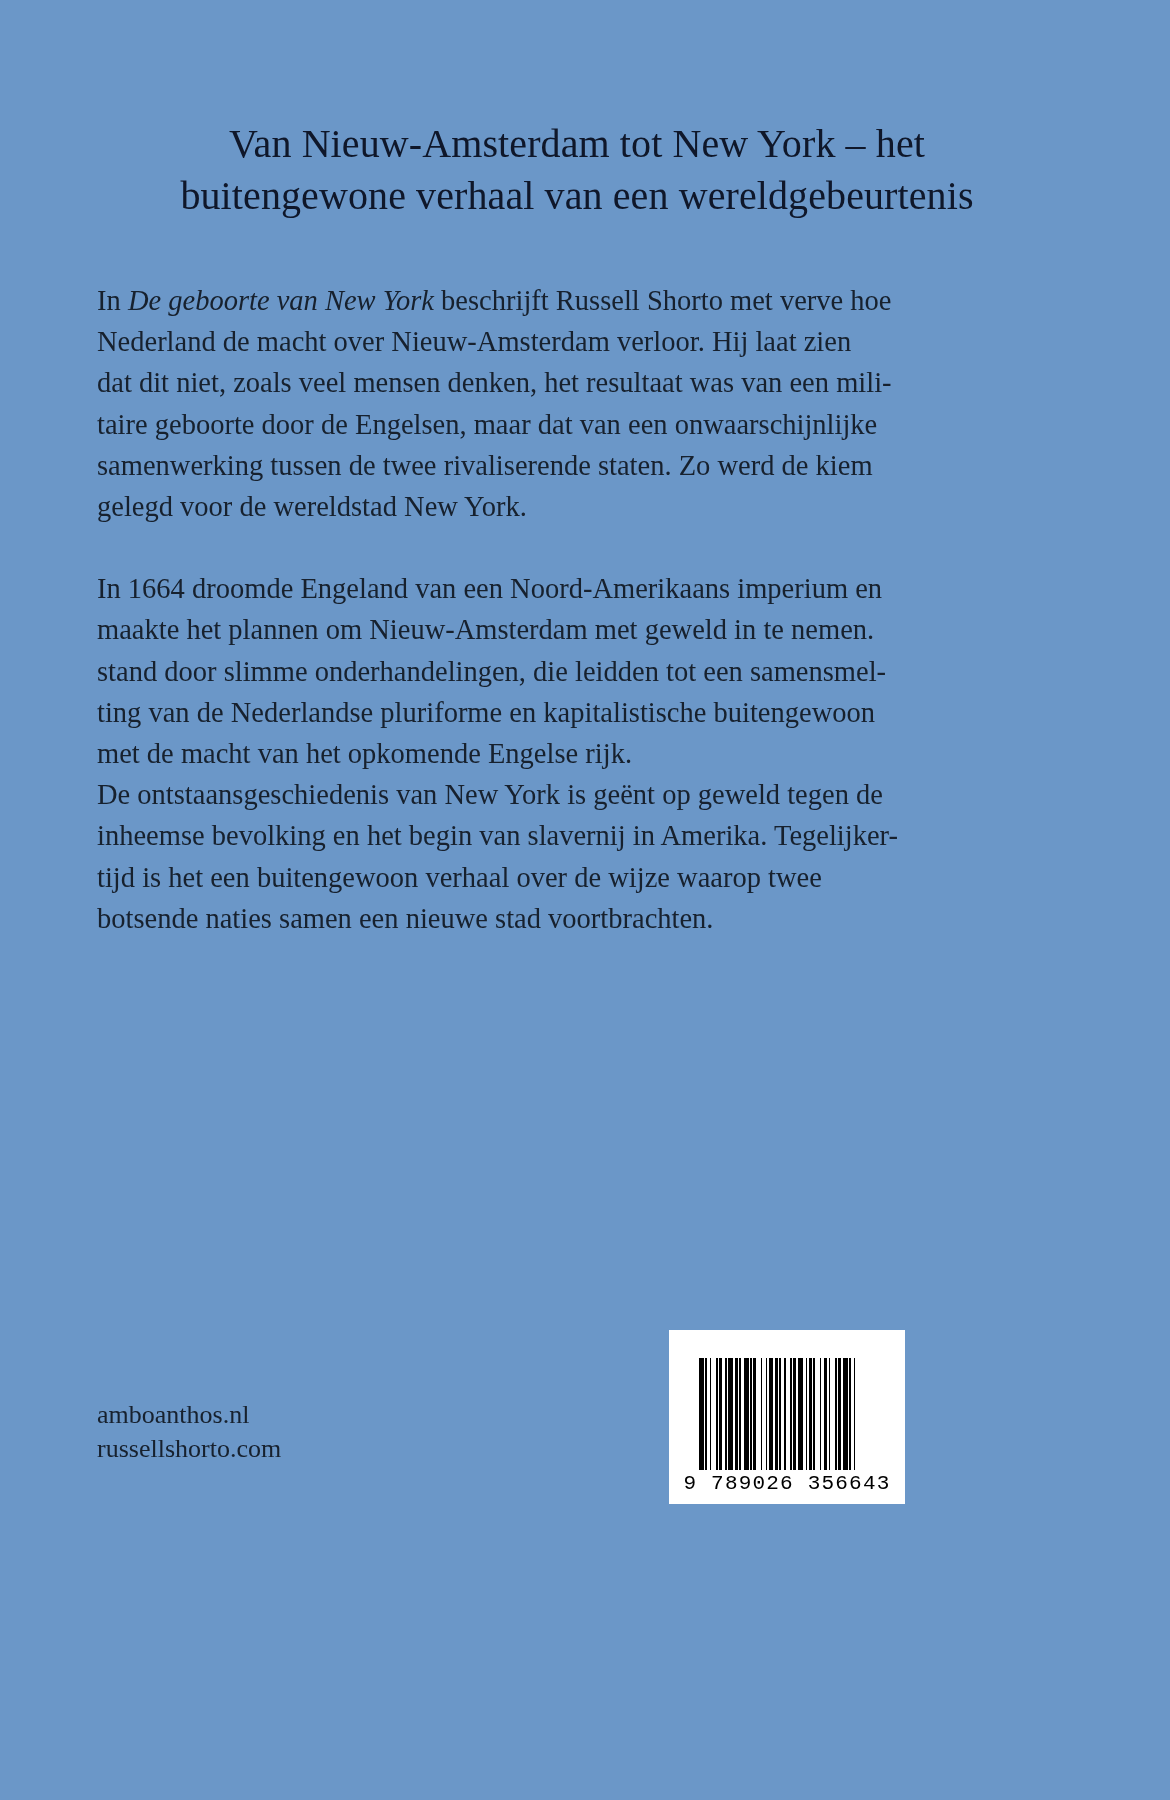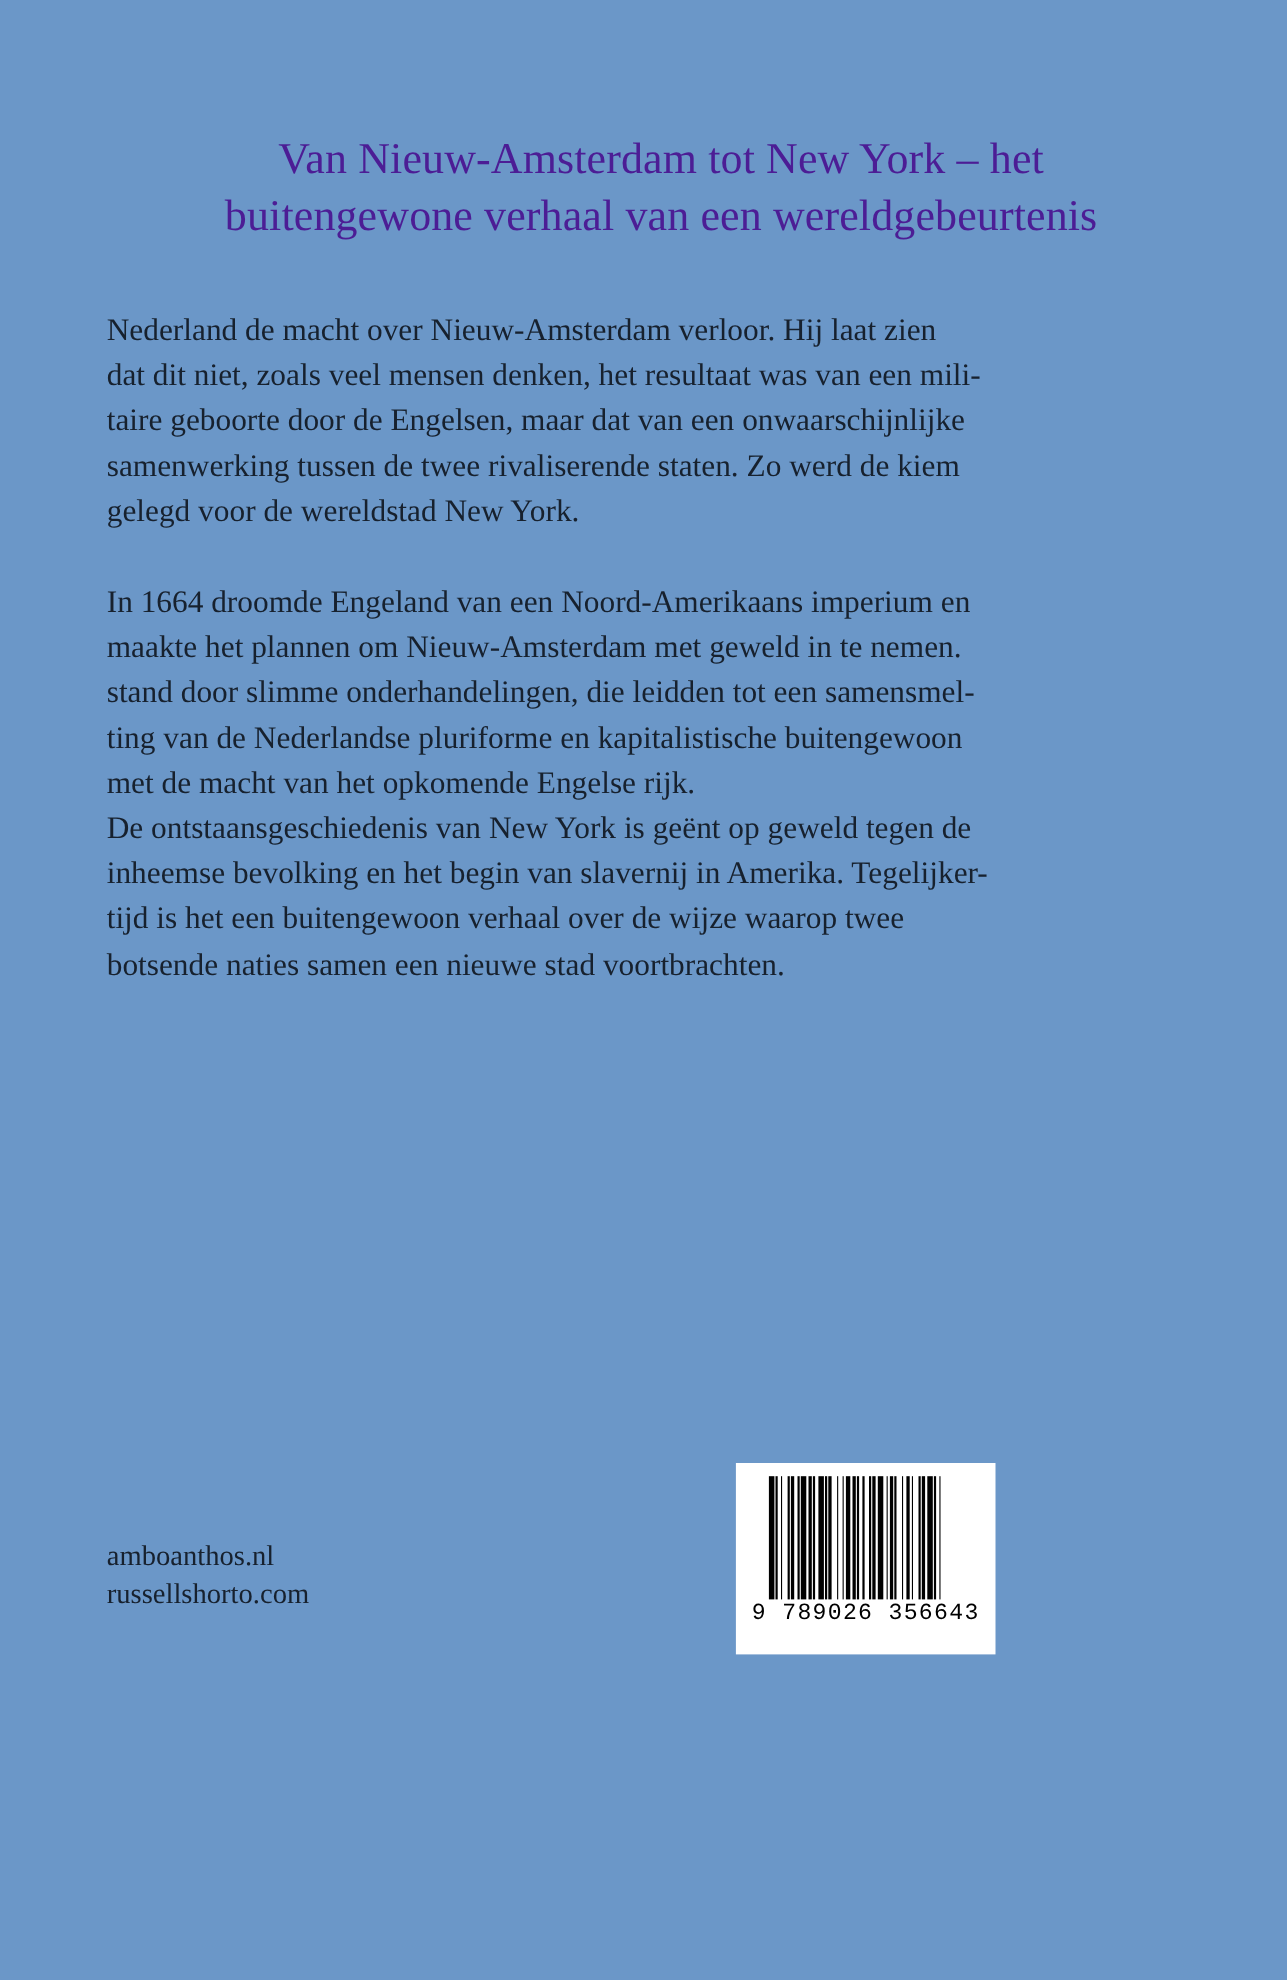--- a/index.html
+++ b/index.html
@@ -17,24 +17,24 @@
 
   .page {
     position: absolute;
     inset: 0;
     background: #6b97c8;
   }
 
   
   .headline {
     position: absolute;
-    left: 128px;
+    left: 104px;
     top: 118px;
     width: 946px;
-    color: #4c1d95;
+    color: #0f172a;
     font-size: 40px;
     line-height: 1.30;
     text-align: center;
     font-weight: 400;
     letter-spacing: 0.1px;
   }
   .headline .hl-line {
     display: block;
     white-space: nowrap;
   }
@@ -84,21 +84,21 @@
 
   
   .barcode-box {
     position: absolute;
     left: 669px;
     top: 1330px;
     width: 236px;
     height: 174px;
     background: #ffffff;
     box-sizing: border-box;
-    padding: 12px 14px 6px 14px;
+    padding: 28px 14px 6px 14px;
   }
   .barcode-bars {
     height: 112px;
     display: flex;
     align-items: flex-end;
     gap: 0;
     padding-left: 16px;
   }
   .barcode-bars i {
     display: block;
@@ -121,20 +121,21 @@
 <div class="page">
 
   <div class="headline">
     <span class="hl-line">Van Nieuw-Amsterdam tot New York – het</span>
     <span class="hl-line">buitengewone verhaal van een wereldgebeurtenis</span>
   </div>
 
   <div class="body-block">
 
     <p class="para">
+      <span class="line"><span>In </span><span class="title-italic">De geboorte van New York</span><span> beschrijft Russell Shorto met verve hoe</span></span>
       <span class="line">Nederland de macht over Nieuw-Amsterdam verloor. Hij laat zien</span>
       <span class="line">dat dit niet, zoals veel mensen denken, het resultaat was van een mili-</span>
       <span class="line">taire geboorte door de Engelsen, maar dat van een onwaarschijnlijke</span>
       <span class="line">samenwerking tussen de twee rivaliserende staten. Zo werd de kiem</span>
       <span class="line">gelegd voor de wereldstad New York.</span>
     </p>
 
     <p class="para tight">
       <span class="line">In 1664 droomde Engeland van een Noord-Amerikaans imperium en</span>
       <span class="line">maakte het plannen om Nieuw-Amsterdam met geweld in te nemen.</span>

